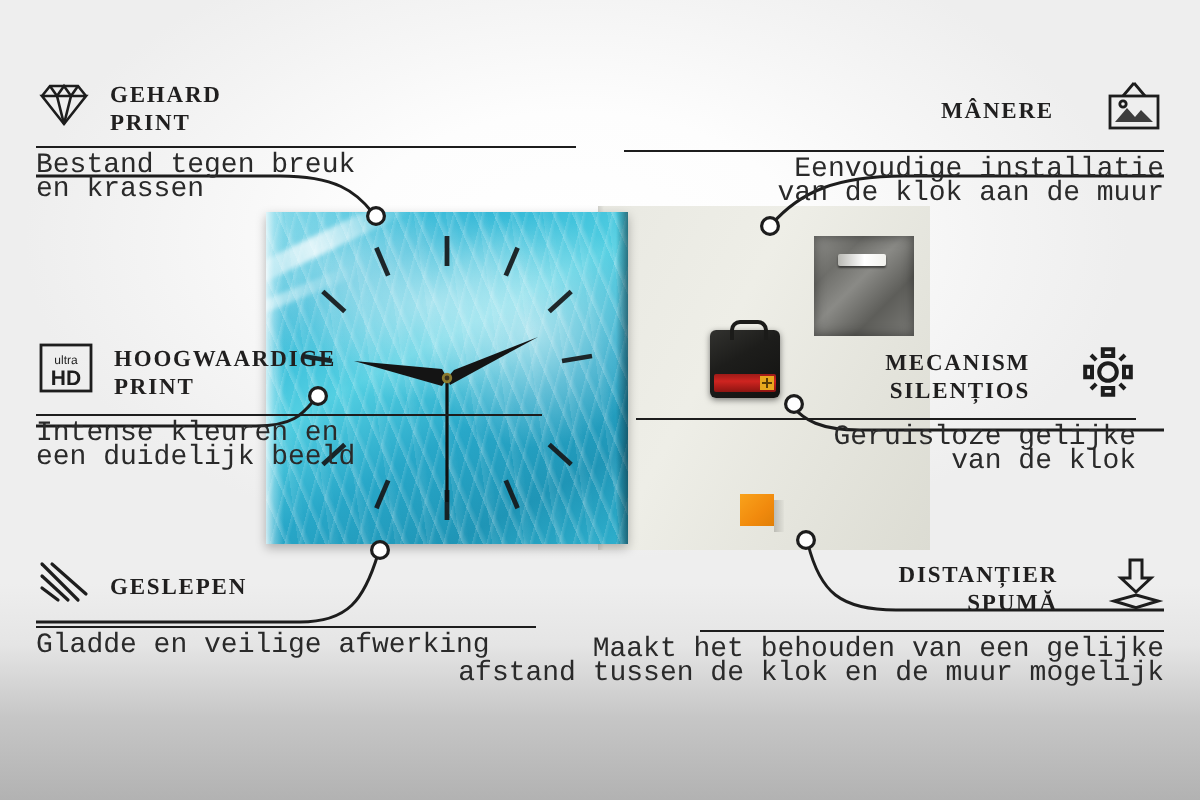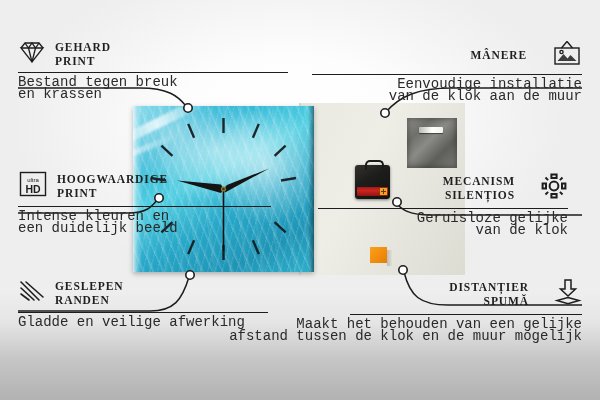--- a/index.html
+++ b/index.html
@@ -300,21 +300,20 @@
         <g stroke="#1d1d1d" stroke-width="1.6" stroke-linecap="round">
           <line x1="3" y1="4" x2="21" y2="22"></line>
           <line x1="3" y1="10" x2="16" y2="22"></line>
           <line x1="3" y1="16" x2="11" y2="22"></line>
           <line x1="8" y1="4" x2="25" y2="19"></line>
         </g>
       </svg>
     </span>
     <span class="titles">
       <div class="title">GESLEPEN</div>
-      <div class="title">RANDEN</div>
     </span>
   </div>
   <div class="rule" style="width:250px;margin:4px 0 4px 0;"></div>
   <div class="desc">Gladde en veilige afwerking</div>
 </div>
 
 <div class="callout co-right" id="co-manere">
   <div class="head">
     <span class="titles">
       <div class="title">MÂNERE</div>

